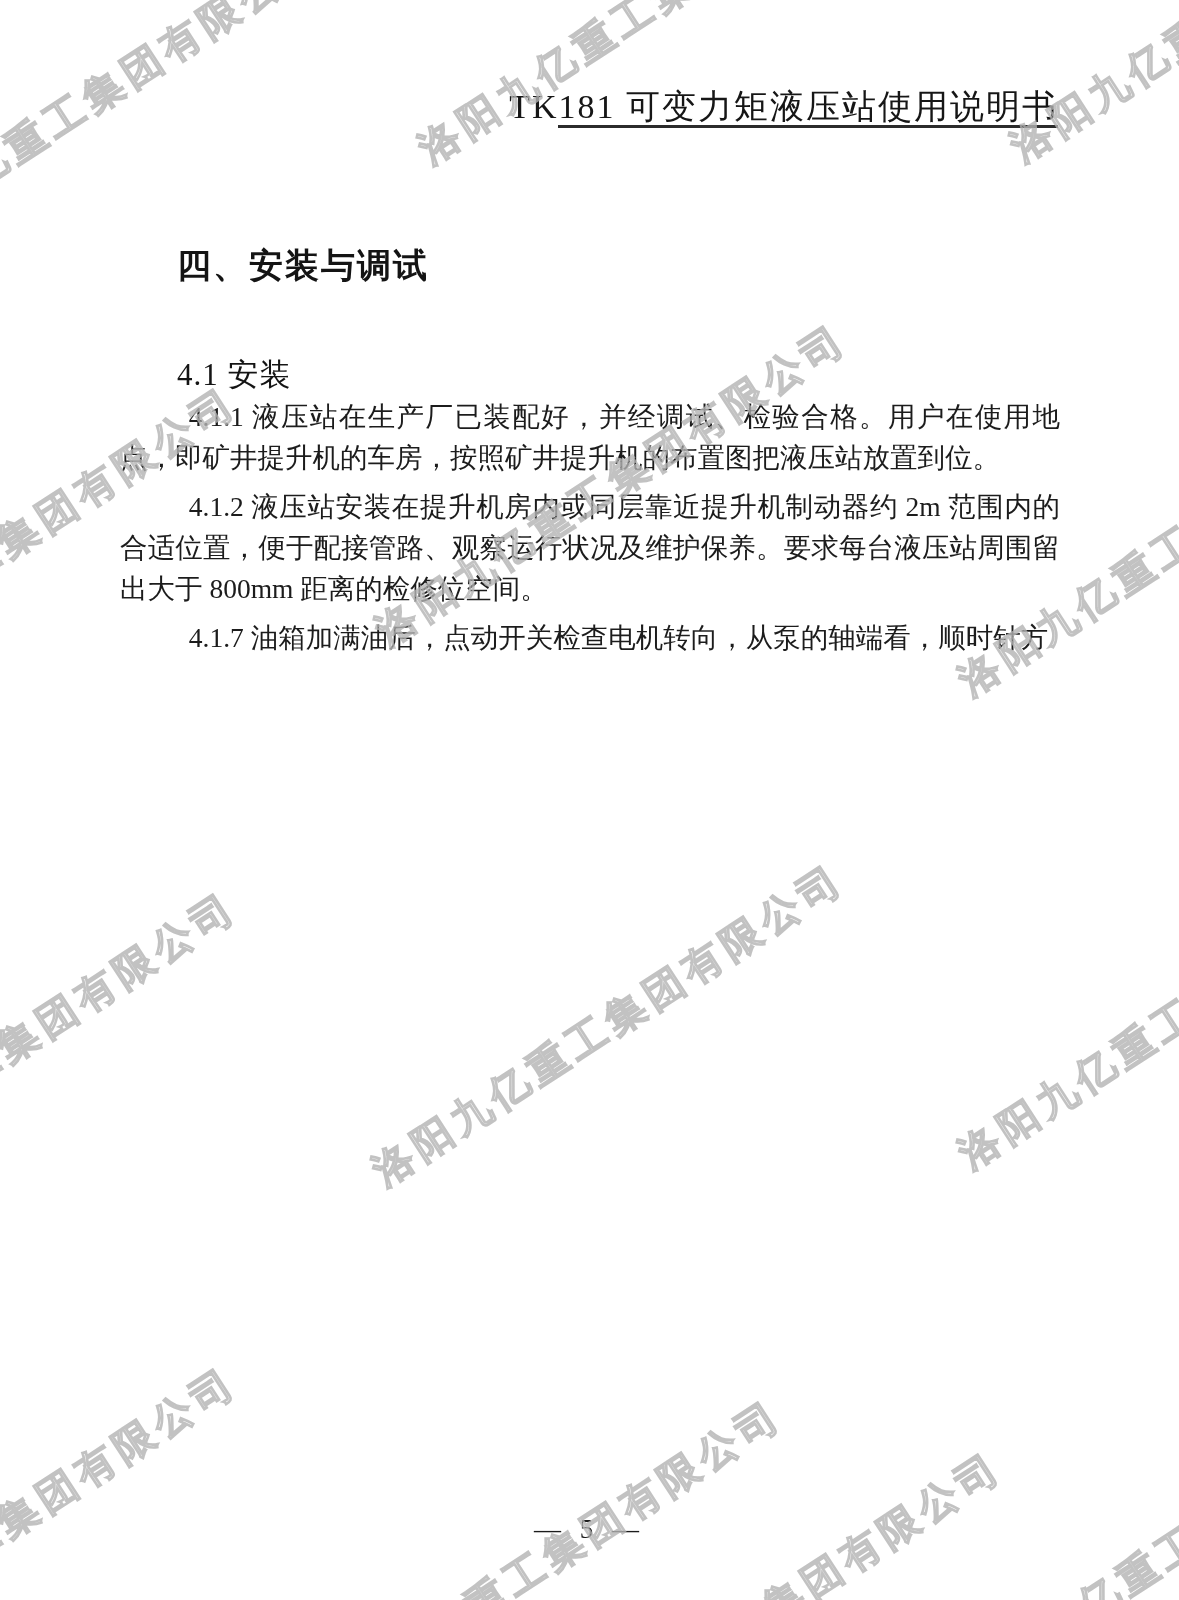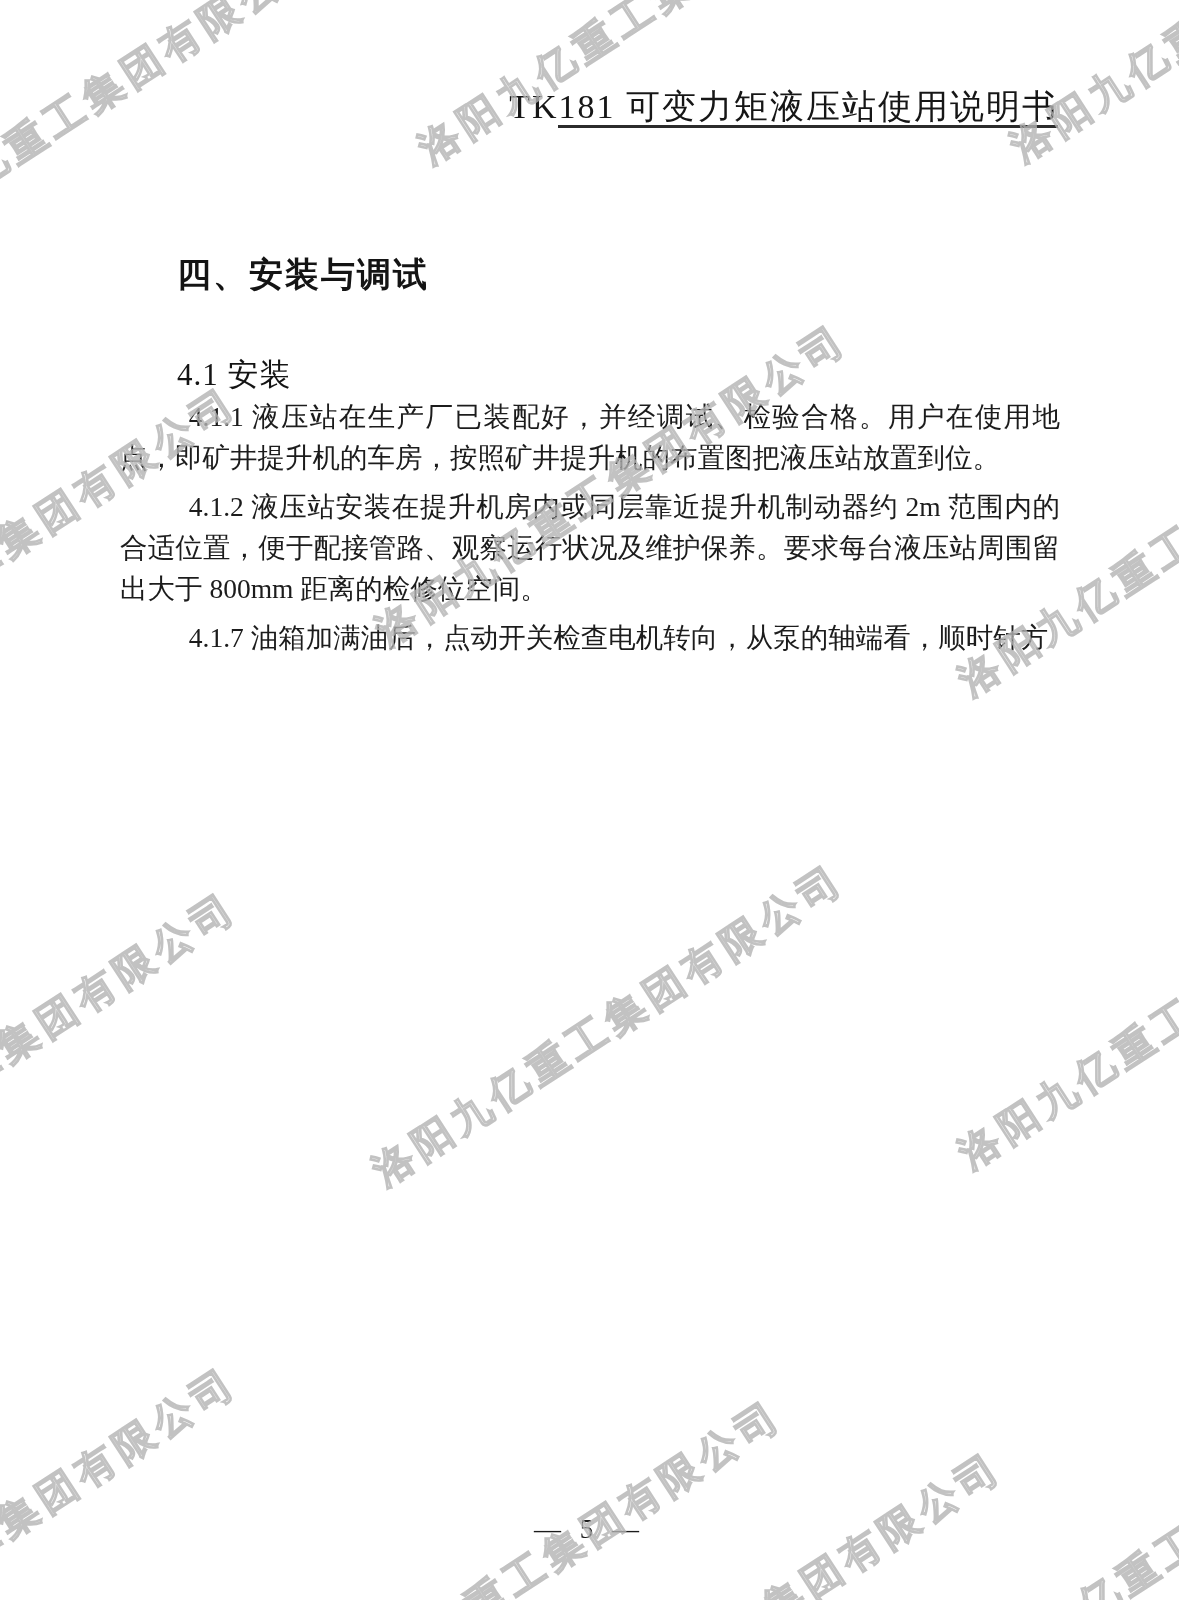--- a/index.html
+++ b/index.html
@@ -40,21 +40,21 @@
     white-space:nowrap;
   }
   .header-rule{
     position:absolute;
     left:558px;top:125px;
     width:500px;height:3px;
     background:#2b2b2b;
   }
   .chapter-heading{
     position:absolute;
-    left:177px;top:252px;
+    left:177px;top:243px;
     font-family:"Liberation Sans",sans-serif;
     font-size:34px;
     font-weight:700;
     letter-spacing:2px;
     color:#141414;
     white-space:nowrap;
   }
   .section-heading{
     position:absolute;
     left:177px;top:354px;

